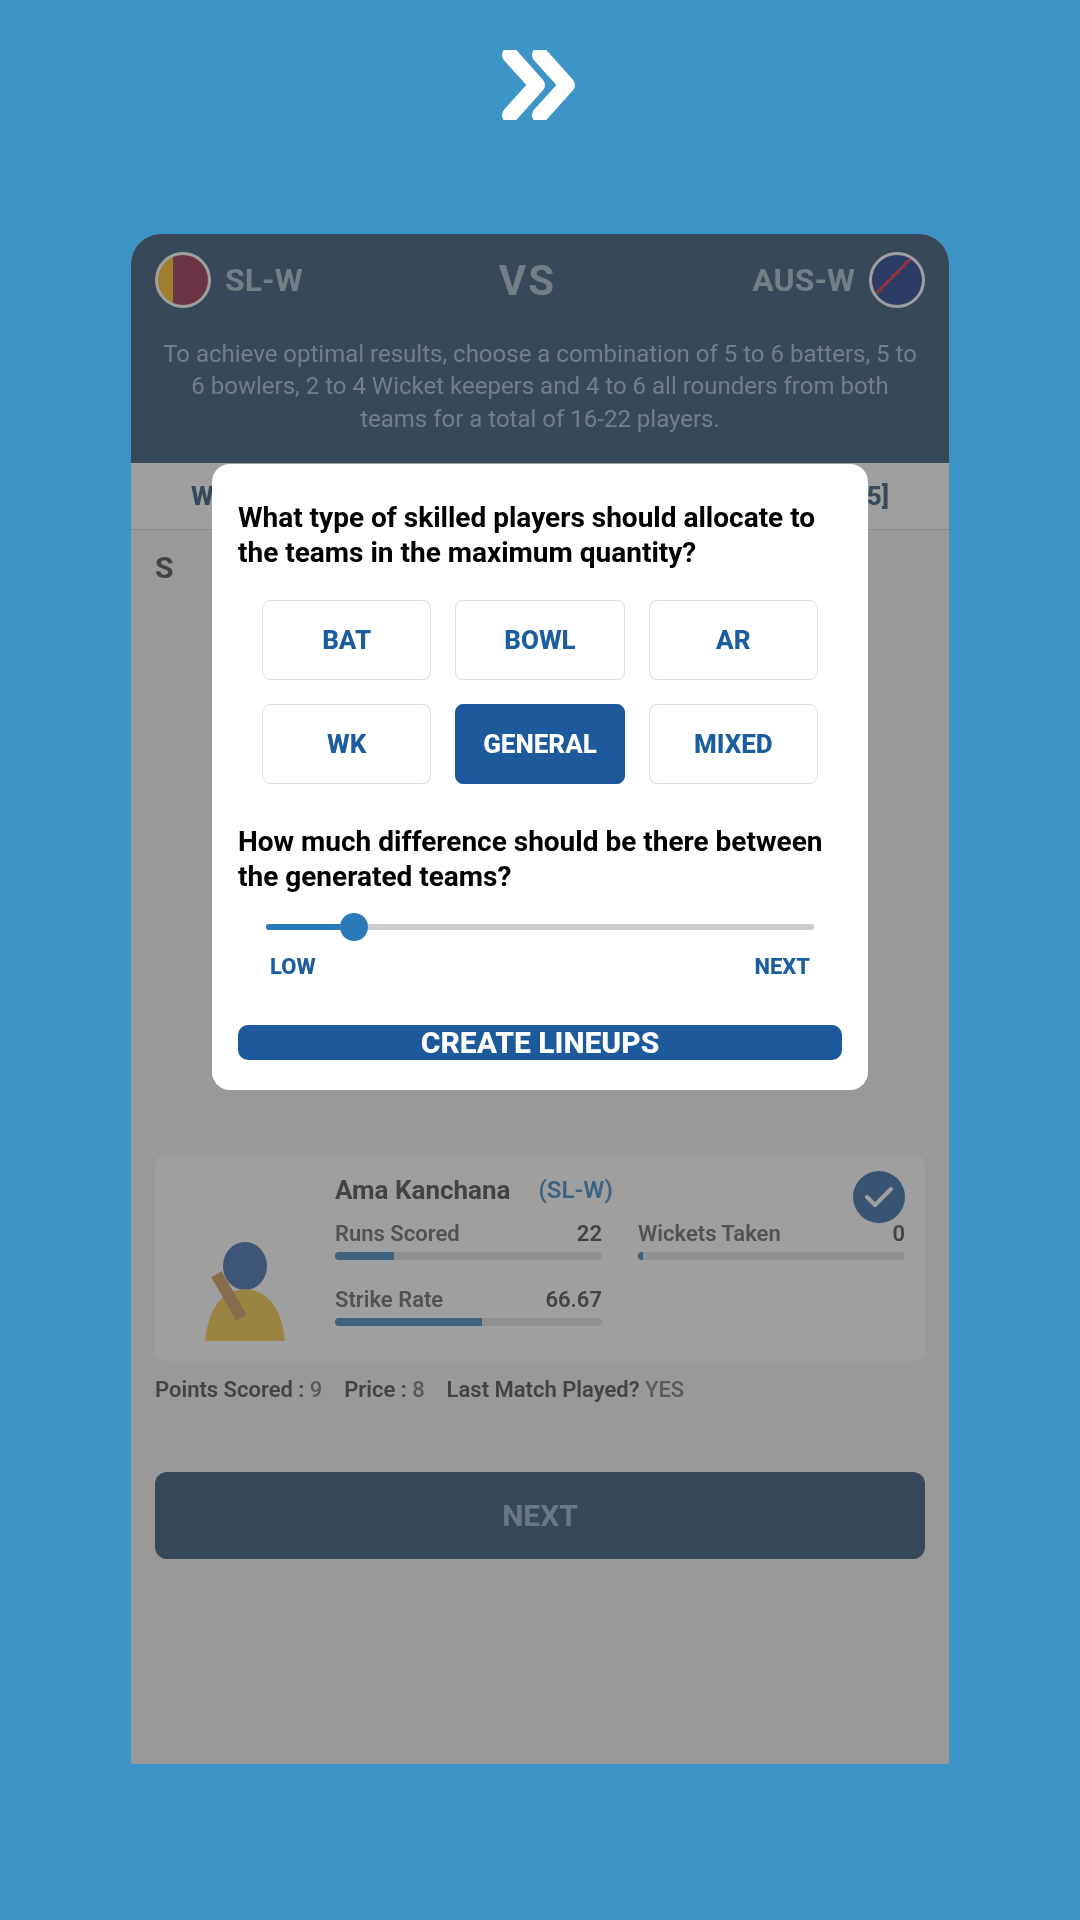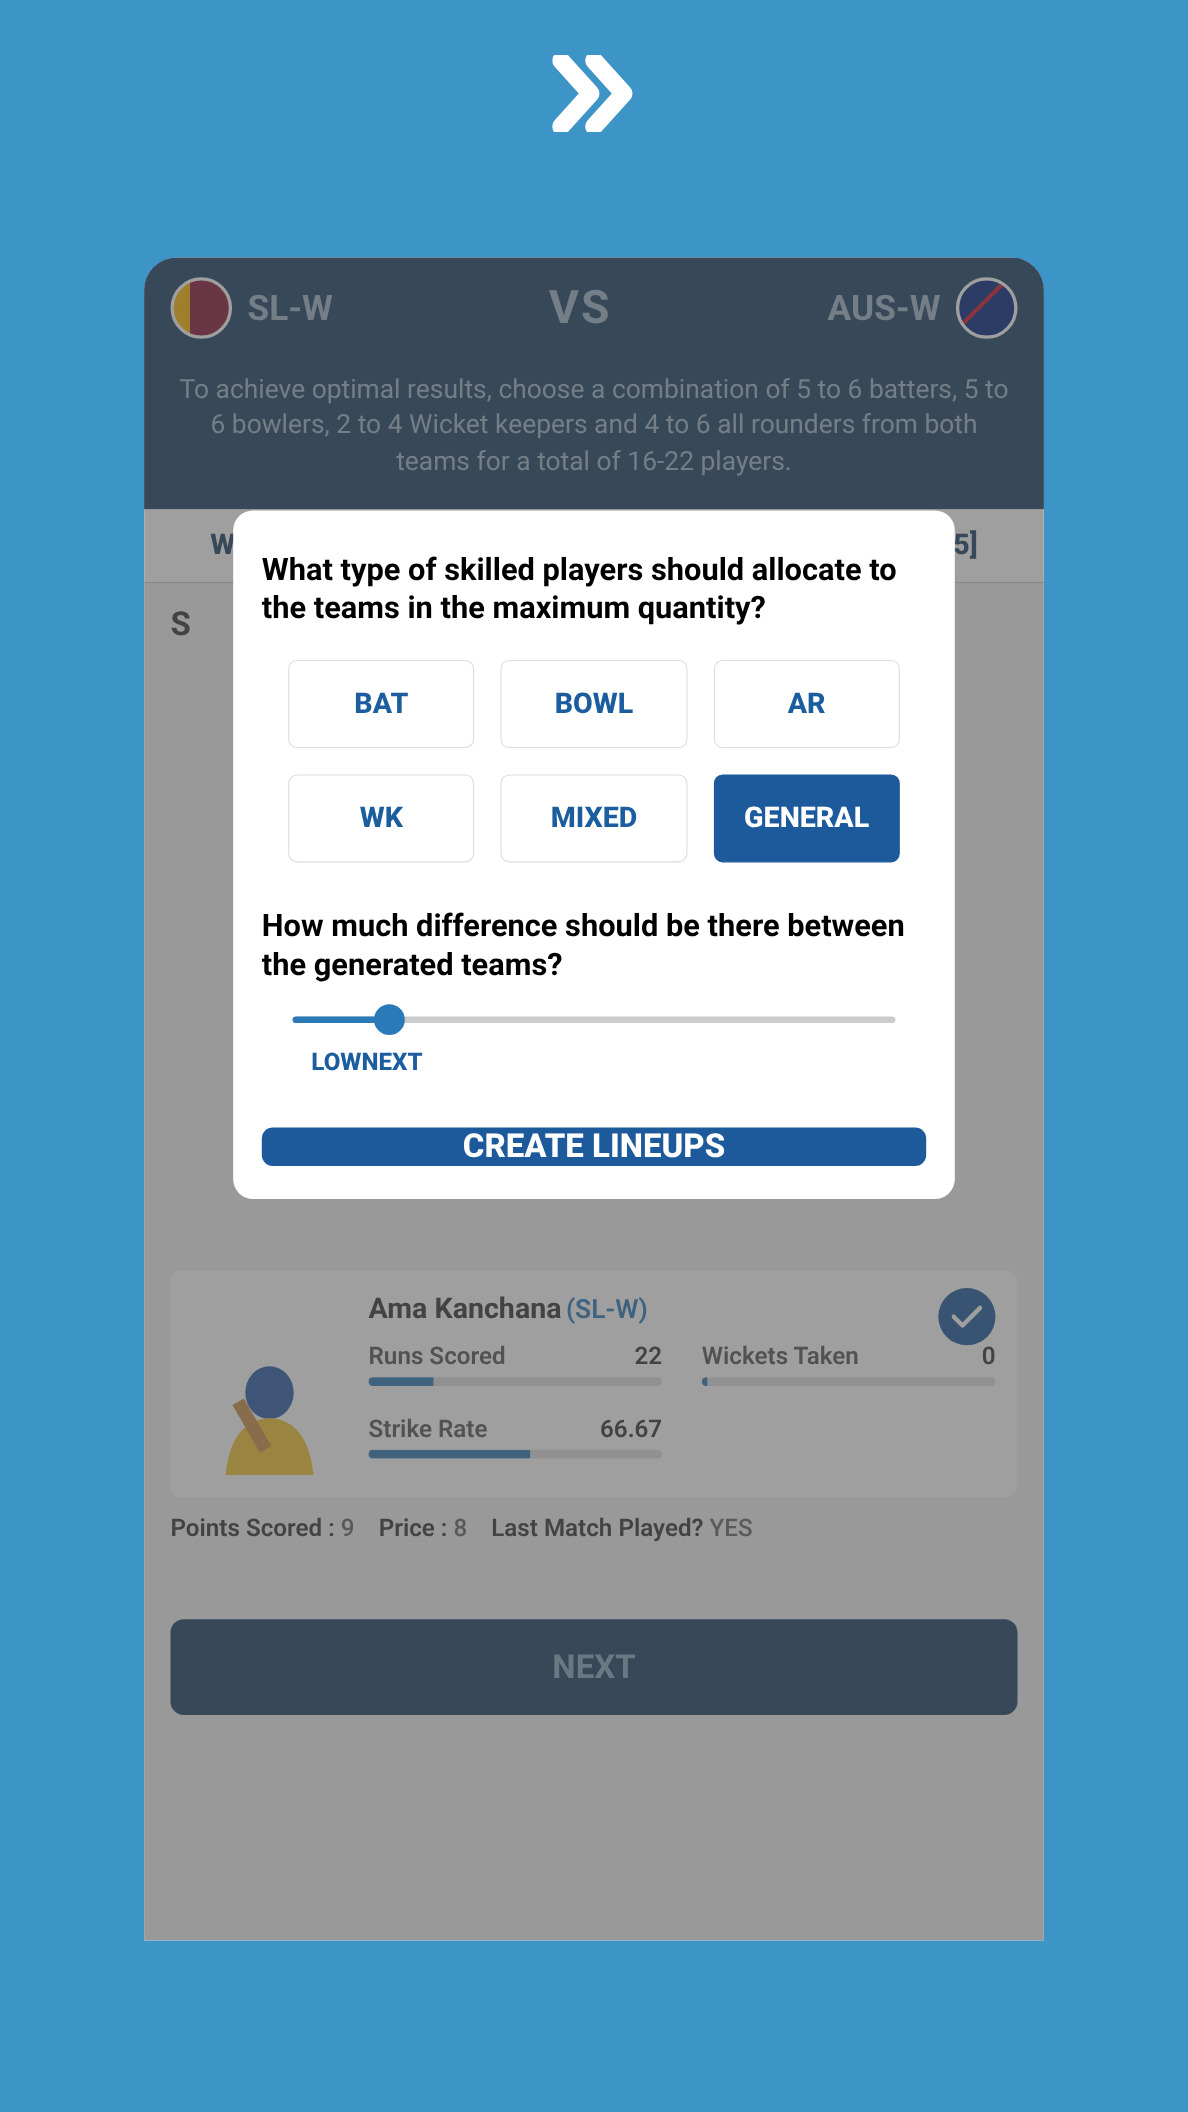--- a/index.html
+++ b/index.html
@@ -100,21 +100,21 @@
     }
     .player-card {
       background: #fff;
       border-radius: 10px;
       padding: 20px;
       position: relative;
     }
     .player-header {
       display: flex;
       align-items: center;
-      gap: 4px;
+      gap: 28px;
       margin-bottom: 16px;
       margin-left: 160px;
     }
     .player-name {
       font-weight: 700;
       font-size: 26px;
       color: #333;
     }
     .player-team {
       color: #2a7ab9;
@@ -263,26 +263,26 @@
       left: 16%;
       top: 50%;
       transform: translate(-50%, -50%);
       width: 28px;
       height: 28px;
       background: #2a7ab9;
       border-radius: 50%;
     }
     .slider-labels {
       display: flex;
+      justify-content: space-between;
       margin-top: 24px;
       font-weight: 800;
       font-size: 22px;
       color: #1b5d9e;
       padding: 0 4px;
-      margin-left: 13px;
     }
     .create-btn {
       margin-top: 46px;
       background: #1c5a9c;
       color: #fff;
       text-align: center;
       font-size: 30px;
       font-weight: 800;
       border-radius: 10px;
       cursor: pointer;
@@ -392,22 +392,22 @@
   <div class="next-btn">NEXT</div>
 
   <div class="overlay">
     <div class="modal">
       <div class="modal-q">What type of skilled players should allocate to the teams in the maximum quantity?</div>
       <div class="options">
         <div class="option">BAT</div>
         <div class="option">BOWL</div>
         <div class="option">AR</div>
         <div class="option">WK</div>
+        <div class="option selected">GENERAL</div>
         <div class="option">MIXED</div>
-        <div class="option selected">GENERAL</div>
       </div>
       <div class="modal-q">How much difference should be there between the generated teams?</div>
       <div class="slider-wrap">
         <div class="slider-track">
           <div class="slider-fill"></div>
           <div class="slider-thumb"></div>
         </div>
         <div class="slider-labels">
           <span>LOW</span>
           <span>NEXT</span>

